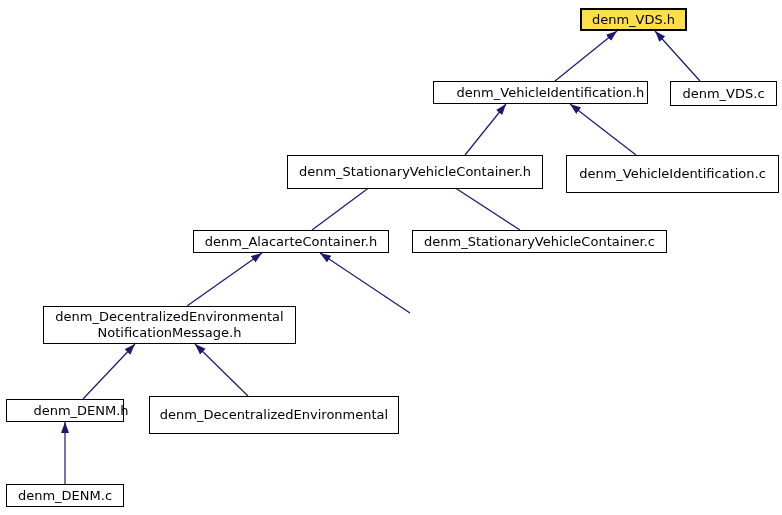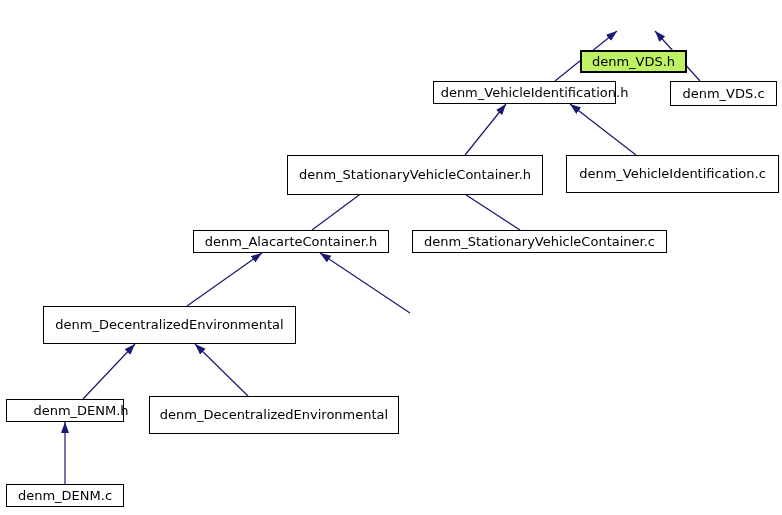--- a/index.html
+++ b/index.html
@@ -31,23 +31,22 @@
     flex-direction: column;
     align-items: center;
     justify-content: center;
     font-size: 13px;
     line-height: 16px;
     color: #000000;
     white-space: nowrap;
     text-align: center;
   }
   .node.highlight {
-    background: #bef264;
+    background: #fde047;
     border-width: 2px;
-    margin-top: 42px;
   }
 </style>
 </head>
 <body>
 
 <div id="canvas">
     <svg id="edge-layer" viewBox="0 0 782 515">
       <defs>
         <marker id="arrowhead" markerUnits="userSpaceOnUse" markerWidth="12" markerHeight="10" refX="11" refY="4" orient="auto">
           <path d="M0,0 L11,4 L0,8 Z" fill="#191970"></path>
@@ -61,40 +60,41 @@
       <line x1="520" y1="230" x2="440" y2="178" stroke="#191970" stroke-width="1.2" marker-end="url(#arrowhead)"></line>
       <line x1="187" y1="306" x2="262" y2="253" stroke="#191970" stroke-width="1.2" marker-end="url(#arrowhead)"></line>
       <line x1="410" y1="313" x2="320" y2="253" stroke="#191970" stroke-width="1.2" marker-end="url(#arrowhead)"></line>
       <line x1="83" y1="399" x2="135" y2="344" stroke="#191970" stroke-width="1.2" marker-end="url(#arrowhead)"></line>
       <line x1="248" y1="396" x2="195" y2="344" stroke="#191970" stroke-width="1.2" marker-end="url(#arrowhead)"></line>
       <line x1="65" y1="484" x2="65" y2="422" stroke="#191970" stroke-width="1.2" marker-end="url(#arrowhead)"></line>
     </svg>
     <div class="node highlight" style="left: 580px; top: 8px; width: 107px; height: 23px;">
       <span>denm_VDS.h</span>
     </div>
-    <div class="node" style="left: 433px; top: 81px; width: 183px; height: 23px; padding-left: 20px;">
+    <div class="node" style="left: 433px; top: 81px; width: 215px; height: 23px; padding-left: 20px;">
       <span>denm_VehicleIdentification.h</span>
     </div>
     <div class="node" style="left: 670px; top: 81px; width: 107px; height: 25px;">
       <span>denm_VDS.c</span>
     </div>
-    <div class="node" style="left: 287px; top: 155px; width: 256px; height: 40px;">
+    <div class="node" style="left: 287px; top: 155px; width: 256px; height: 34px;">
       <span>denm_StationaryVehicleContainer.h</span>
     </div>
     <div class="node" style="left: 566px; top: 155px; width: 213px; height: 38px;">
       <span>denm_VehicleIdentification.c</span>
     </div>
     <div class="node" style="left: 193px; top: 230px; width: 196px; height: 23px;">
       <span>denm_AlacarteContainer.h</span>
     </div>
     <div class="node" style="left: 412px; top: 230px; width: 255px; height: 23px;">
       <span>denm_StationaryVehicleContainer.c</span>
     </div>
     <div class="node" style="left: 43px; top: 306px; width: 253px; height: 38px;">
       <span>denm_DecentralizedEnvironmental</span>
+      <span>NotificationMessage.h</span>
     </div>
     <div class="node" style="left: 6px; top: 399px; width: 118px; height: 23px; padding-left: 32px;">
       <span>denm_DENM.h</span>
     </div>
     <div class="node" style="left: 149px; top: 396px; width: 250px; height: 38px;">
       <span>denm_DecentralizedEnvironmental</span>
     </div>
     <div class="node" style="left: 6px; top: 484px; width: 118px; height: 23px;">
       <span>denm_DENM.c</span>
     </div>

